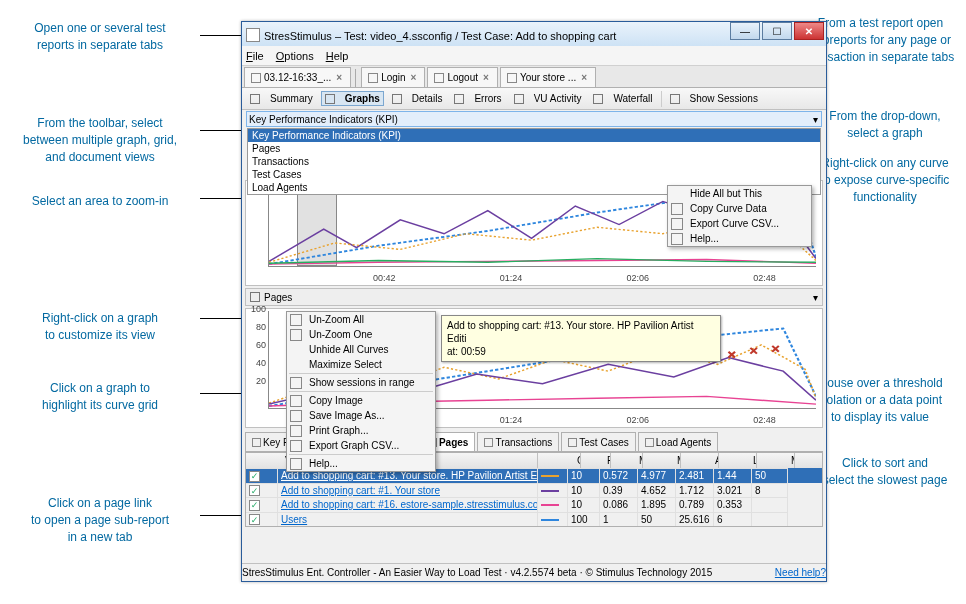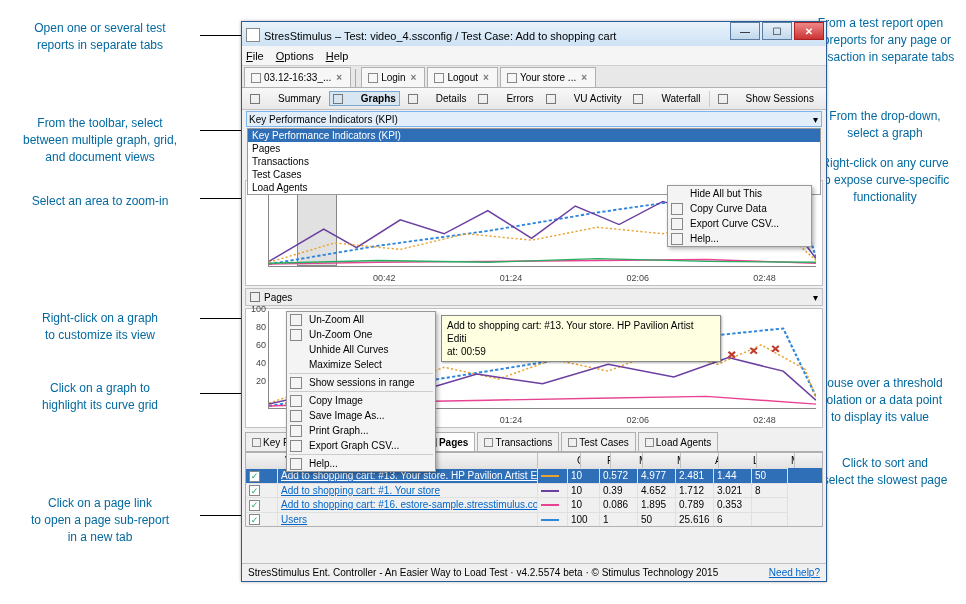--- a/index.html
+++ b/index.html
@@ -21,21 +21,21 @@
   .menubar { height: 20px; background: #f5f5f5; display:flex; align-items:center; padding: 0 4px; gap: 12px; border-bottom:1px solid #d0d0d0;}
   .menubar span { cursor: default; }
   .menubar span:first-letter { text-decoration: underline; }
 
   .tabstrip { height: 22px; background: #e8e8e8; display:flex; align-items:flex-end; padding: 0 2px; border-bottom: 1px solid #b0b0b0; gap:0; }
   .tab { height: 20px; padding: 2px 6px; background: #f7f7f7; border:1px solid #b0b0b0; border-bottom:none; margin-right:2px; display:flex; align-items:center; gap:3px; font-size:10px; cursor:pointer; }
   .tab .x { color:#777; font-weight:bold; cursor:pointer; padding:0 2px; }
   .tab-icon { width:10px;height:10px;border:1px solid #888;display:inline-block; }
 
   .toolbar { height: 22px; background: linear-gradient(#f8f8f8,#e8e8e8); border-bottom:1px solid #c0c0c0; display:flex; align-items:center; padding:0 4px; gap:4px; font-size:10px; }
-  .tbtn { display:flex; align-items:center; gap:18px; padding:1px 3px; cursor:pointer; border:1px solid transparent;justify-content:center; }
+  .tbtn { display:flex; align-items:center; gap:10px; padding:1px 3px; cursor:pointer; border:1px solid transparent;justify-content:center; }
   .tbtn.active { background:#d8e6f2; border:1px solid #7ba7d0; }
   .tico { width:10px;height:10px;display:inline-block;border:1px solid #777; }
 
   .dd-bar { height:18px; padding:1px 4px; }
   .dd { width: 100%; height:16px; border:1px solid #7eb4ea; background:#e3eefb; font-size:10px; padding:0 2px; display:flex; align-items:center; position:relative; cursor:pointer; }
   .dd::after { content:"▾"; position:absolute; right:3px; }
   .dd-list { position:absolute; top:16px; left:0; right:0; background:#fff; border:1px solid #999; z-index:10; }
   .dd-list div { padding:1px 4px; font-size:10px; cursor:pointer; }
   .dd-list div.sel { background:#2f6fb7; color:#fff; }
 
@@ -67,21 +67,21 @@
   .grid-head { display:grid; grid-template-columns:32px 260px 30px 32px 38px 38px 38px 38px 36px; background:linear-gradient(#f5f5f5,#e3e3e3); }
   .grid-head div { border-right:1px solid #c0c0c0; padding:2px 3px; font-size:10px; cursor:pointer; overflow:hidden; white-space:nowrap;margin-left:36px; }
   .grid-row { display:grid; grid-template-columns:32px 260px 30px 32px 38px 38px 38px 38px 36px; }
   .grid-row div { border-right:1px solid #e0e0e0; border-top:1px solid #e0e0e0; padding:1px 3px; overflow:hidden; white-space:nowrap; }
   .grid-row.sel { background:#2f6fb7; color:#fff; }
   .grid-row.sel a { color:#fff; }
   .grid a { color:#0066cc; text-decoration:underline; cursor:pointer; }
   .clr-sw { display:inline-block; width:18px; height:2px; vertical-align:middle; }
   .cb { width:11px;height:11px;border:1px solid #888;background:#fff;display:inline-flex;align-items:center;justify-content:center;font-size:9px;color:#2a6; }
 
-  .statusbar { position:absolute; bottom:0; left:0; right:0; height:18px; background:#f0f0f0; border-top:1px solid #c0c0c0; display:flex; align-items:center; padding:0 6px; font-size:10px; justify-content:space-between; }
+  .statusbar { position:absolute; bottom:0; left:0; right:0; height:18px; background:#f0f0f0; border-top:1px solid #c0c0c0; display:flex; align-items:center; padding:0 0; font-size:10px; justify-content:space-between; }
   .statusbar a { color:#0066cc; text-decoration:underline; cursor:pointer; }
 
   .zoom-sel { position:absolute; background:rgba(180,180,180,0.4); border:1px solid #888; }
 
   .bullet { position:absolute; width:14px;height:14px;border:3px solid #000;border-radius:50%; background:#fff; }
   .bracket { position:absolute; border:2px solid #000; border-bottom:none; }
   .bracket.up-open { border-top:none; border-bottom:2px solid #000; }
 </style>
 </head>
 <body>

